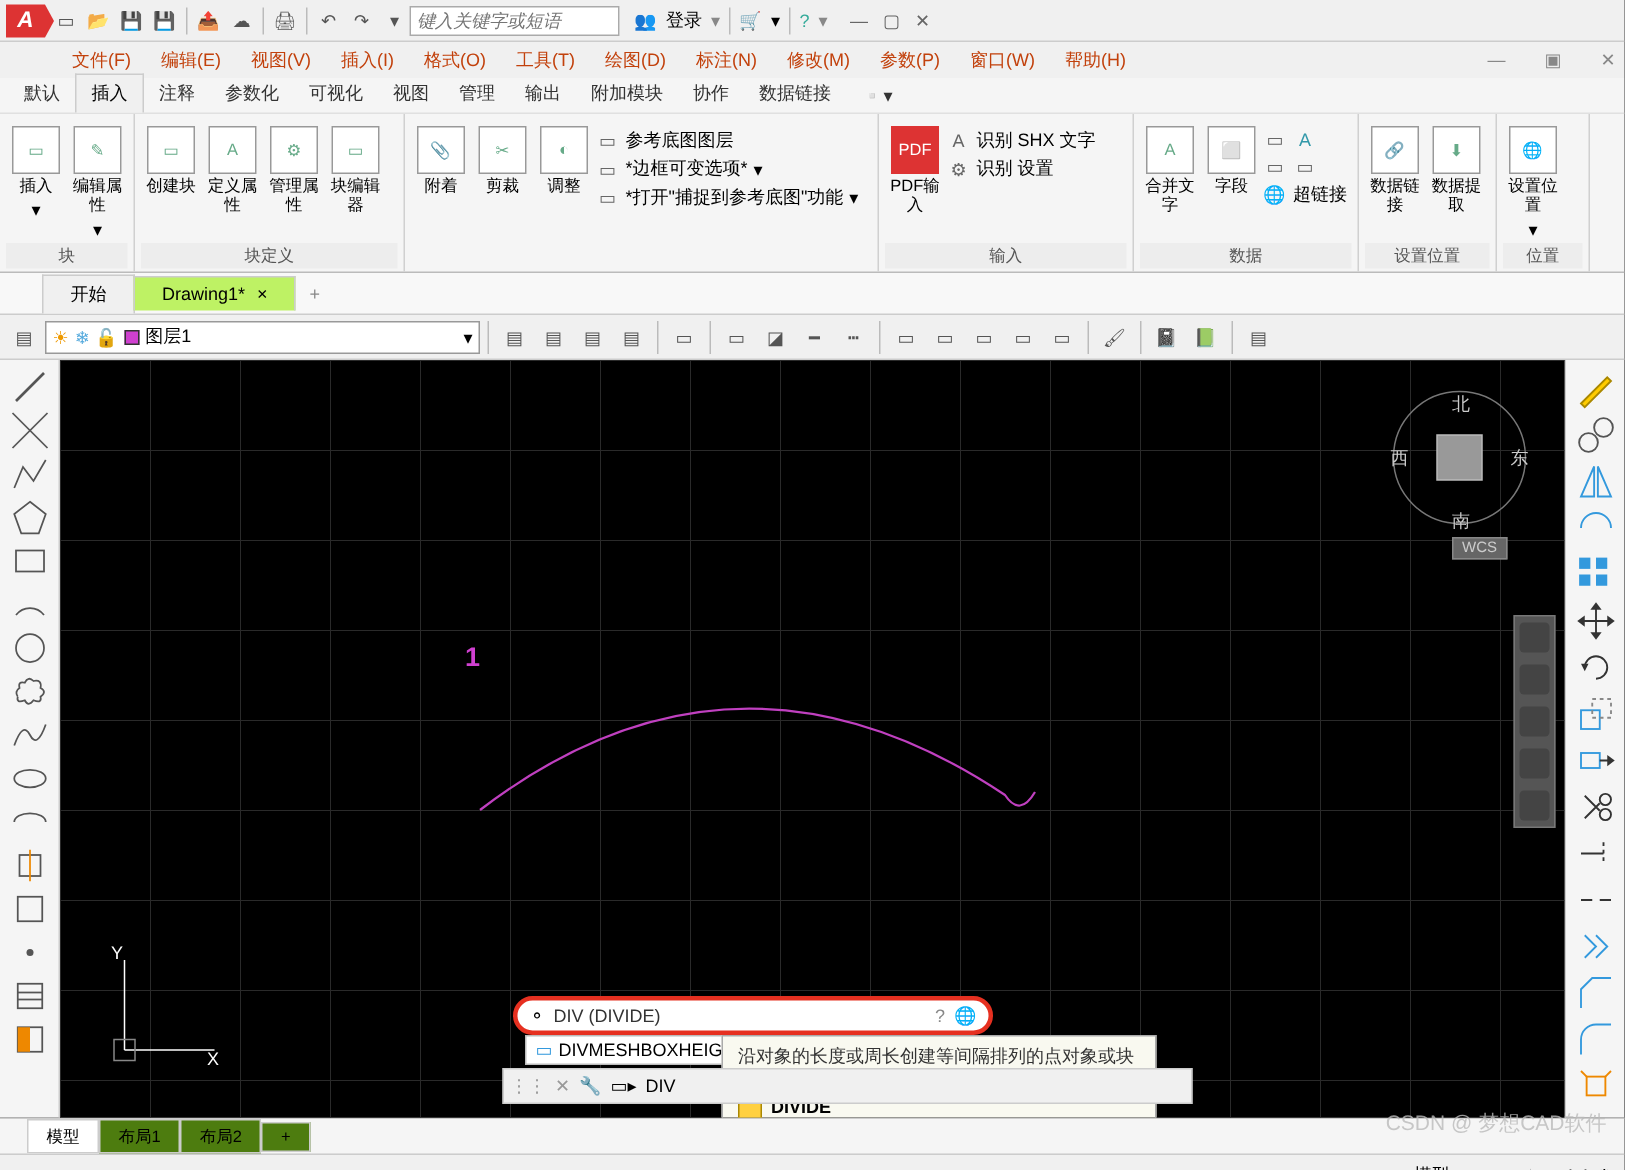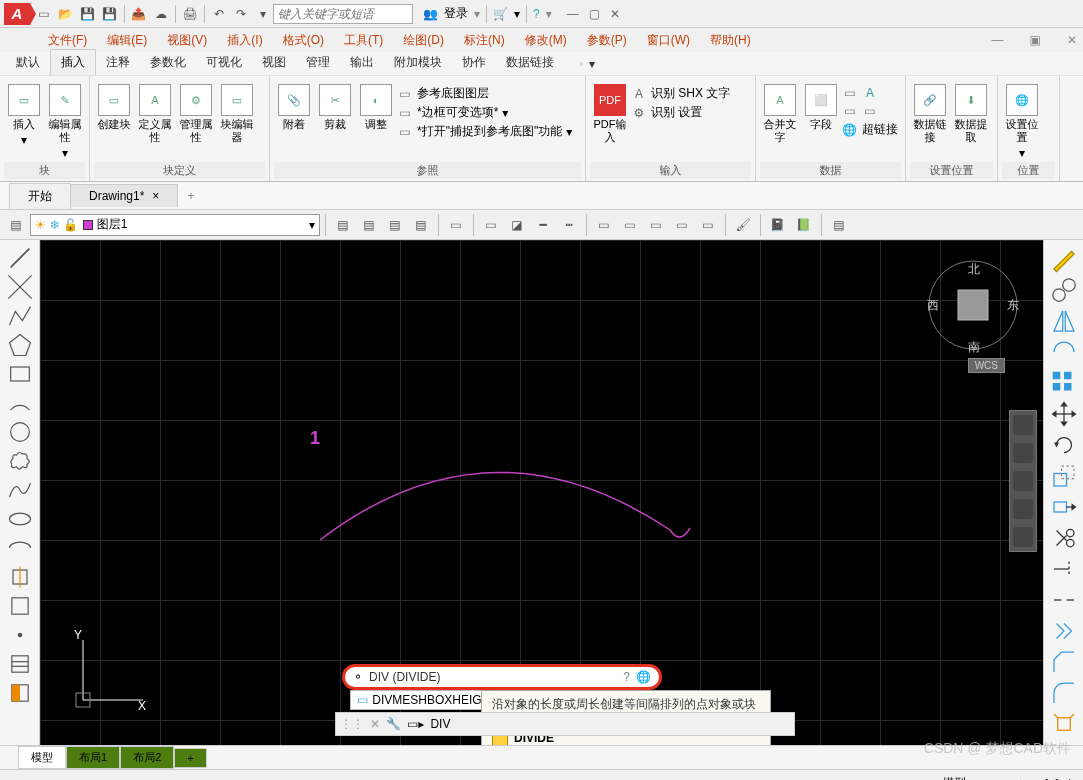--- a/index.html
+++ b/index.html
@@ -19,22 +19,22 @@
 .ribbon-tabs { height: 24px; background: #f5f5f5; display: flex; align-items: flex-end; padding-left: 6px; border-bottom: 1px solid #e0e0e0; }
 .ribbon-tab { padding: 4px 10px; color: #333; }
 .ribbon-tab.active { background: #f0f0f0; border: 1px solid #ccc; border-bottom: none; color: #000; }
 .ribbon { height: 106px; background: #f5f5f5; display: flex; border-bottom: 1px solid #bbb; }
 .ribbon-panel { border-right: 1px solid #d0d0d0; display: flex; flex-direction: column; padding: 2px 4px; }
 .panel-body { flex: 1; display: flex; align-items: flex-start; gap: 1px; padding-top: 4px; }
 .panel-label { text-align: center; font-size: 11px; color: #555; padding: 1px 0; background: #ededed; }
 .big-btn { display: flex; flex-direction: column; align-items: center; width: 40px; padding: 2px 0; gap: 2px; }
 .big-btn .ico { width: 32px; height: 32px; border: 1px solid #999; display: flex; align-items: center; justify-content: center; color: #6a8; background: #fff; font-size: 11px; }
 .big-btn .lbl { font-size: 11px; text-align: center; line-height: 1.2; }
-.doc-tabs { height: 28px; background: #f8f8f8; display: flex; align-items: center; padding-left: 9px; border-bottom: 1px solid #ccc; }
-.doc-tab { padding: 4px 18px; border: 1px solid #ccc; border-bottom: none; background: #e5e5e5; display: flex; align-items: center; gap: 8px; margin-right: -1px; }
+.doc-tabs { height: 28px; background: #f8f8f8; display: flex; align-items: center; padding-left: 28px; border-bottom: 1px solid #ccc; }
+.doc-tab { padding: 4px 18px; border: 1px solid #ccc; border-bottom: none; background: #bef264; display: flex; align-items: center; gap: 8px; margin-right: -1px; }
 .doc-tab.inactive { background: #f0f0f0; }
 .add-tab { padding: 4px 10px; color: #888; }
 .toolbar-row { height: 30px; background: #f0f0f0; display: flex; align-items: center; padding: 0 4px; gap: 2px; border-bottom: 1px solid #ccc; }
 .tb-btn { width: 24px; height: 24px; border: none; background: transparent; display: flex; align-items: center; justify-content: center; color: #555; }
 .tb-sep { width: 1px; height: 22px; background: #bbb; margin: 0 3px; }
 .layer-combo { width: 290px; height: 22px; border: 1px solid #999; background: #fff; display: flex; align-items: center; padding: 0 4px; gap: 4px; }
 .layer-swatch { width: 10px; height: 10px; background: #d040d0; border: 1px solid #333; }
 .workspace { display: flex; height: 505px; background: #000; position: relative; }
 .left-tools { width: 40px; background: #f5f5f5; border-right: 1px solid #ccc; display: flex; flex-direction: column; align-items: center; padding: 4px 0; gap: 1px; }
 .left-tools .tool { width: 28px; height: 28px; display: flex; align-items: center; justify-content: center; }
@@ -202,21 +202,20 @@
             <span>*边框可变选项*</span>
             <span>▾</span>
           </div>
         <div class="r">
             <span class="mini-ico">▭</span>
             <span>*打开"捕捉到参考底图"功能</span>
             <span>▾</span>
           </div>
       </div>
     </div>
-    <div class="panel-label">参照</div>
   </div>
   <div class="ribbon-panel" style="width:170px">
     <div class="panel-body">
       <div class="big-btn">
           <div class="ico" style="background:#d33;color:#fff;border:none">PDF</div>
           <div class="lbl">PDF输入</div>
         </div>
       <div class="side-rows">
         <div class="r">
             <span class="mini-ico">A</span>

